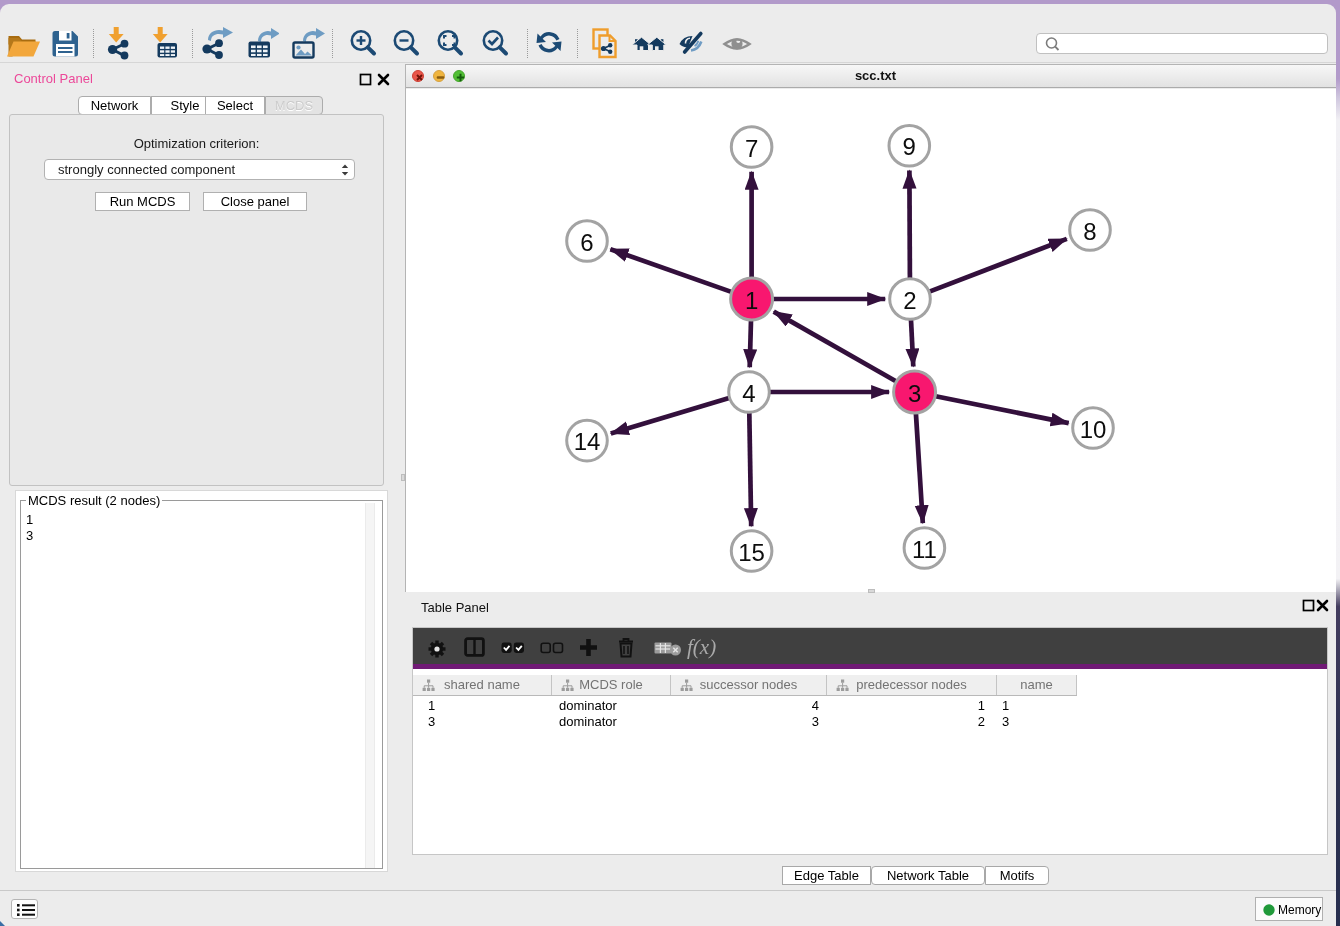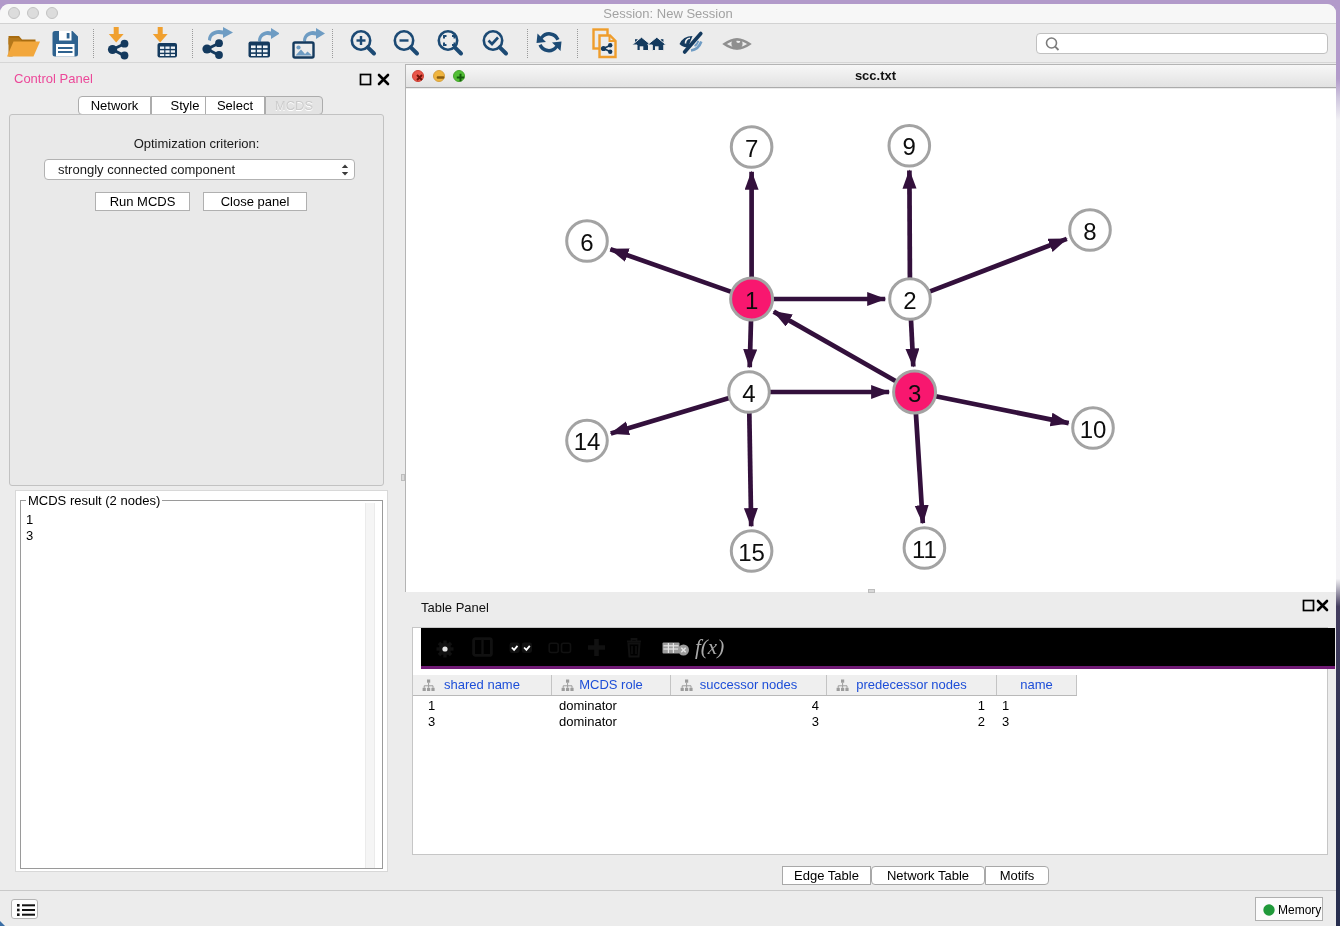--- a/index.html
+++ b/index.html
@@ -62,42 +62,36 @@
   border:1px solid #b4b4b4; border-right:none; }
 #gtitle { position:absolute; left:0; top:0; width:100%; height:23px;
   background:linear-gradient(#f7f7f7,#e2e2e2); border-bottom:1px solid #ababab;
   text-align:center; font-size:13px; font-weight:bold; color:#111; line-height:22px; text-indent:9px; }
 .gl { position:absolute; top:5px; width:12px; height:12px; border-radius:50%; }
 #gcanvas { position:absolute; left:0; top:24px; width:100%; height:503px; background:#fff; }
 
 #tp-title { position:absolute; left:421px; top:600px; font-size:13px; color:#111; }
 #tp-box { position:absolute; left:412px; top:627px; width:916px; height:228px;
   background:#fff; border:1px solid #c6c6c6; }
-#tp-toolbar { position:absolute; left:8px; top:0; width:100%; height:41px;
-  background:#000000; border-bottom:3px solid #701a75; }
+#tp-toolbar { position:absolute; left:0; top:0; width:100%; height:41px;
+  background:#404040; border-bottom:5px solid #701a75; }
 #thead { position:absolute; left:0; top:47px; width:664px; height:21px;
   background:#efefef; border-bottom:1px solid #b9b9b9; }
 .th { position:absolute; top:0; height:20px; border-right:1px solid #c4c4c4;
-  font-size:13px; color:#1d4ed8; text-align:center; line-height:20px; }
+  font-size:13px; color:#737373; text-align:center; line-height:20px; }
 .thi { position:absolute; left:9px; top:4px; width:13px; height:13px; }
 .td { position:absolute; font-size:13px; color:#000; }
 .btab { position:absolute; top:866px; height:19px; background:#fff;
   border:1px solid #a8a8a8; border-radius:4px; font-size:13px; color:#000;
   text-align:center; line-height:17px; }
 </style>
 </head>
 <body>
 <div id="app">
   <div id="appbg"></div>
-  <div id="titlebar">
-    <div class="tl" style="left:8px;"></div>
-    <div class="tl" style="left:27px;"></div>
-    <div class="tl" style="left:46px;"></div>
-    <div id="title-text">Session: New Session</div>
-  </div>
   <div id="toolbar">
     <div class="tbsep" style="left:93px"></div>
     <div class="tbsep" style="left:192px"></div>
     <div class="tbsep" style="left:332px"></div>
     <div class="tbsep" style="left:527px"></div>
     <div class="tbsep" style="left:577px"></div>
     <svg class="tbi" style="left:6px" width="36" height="39" viewBox="0 0 36 39">
       <path d="M2.5,12 h10.5 l3,3.5 h13.5 v5 H2.5 z" fill="#a86c10"></path>
       <path d="M2.5,14 v18.5 h4 l5,-13 h18 v-2 H16 l-3,-3.5 z" fill="#b5781a"></path>
       <path d="M1,32.5 L7.5,17.5 H34 L27.5,32.5 z" fill="#f2a73c"></path>

